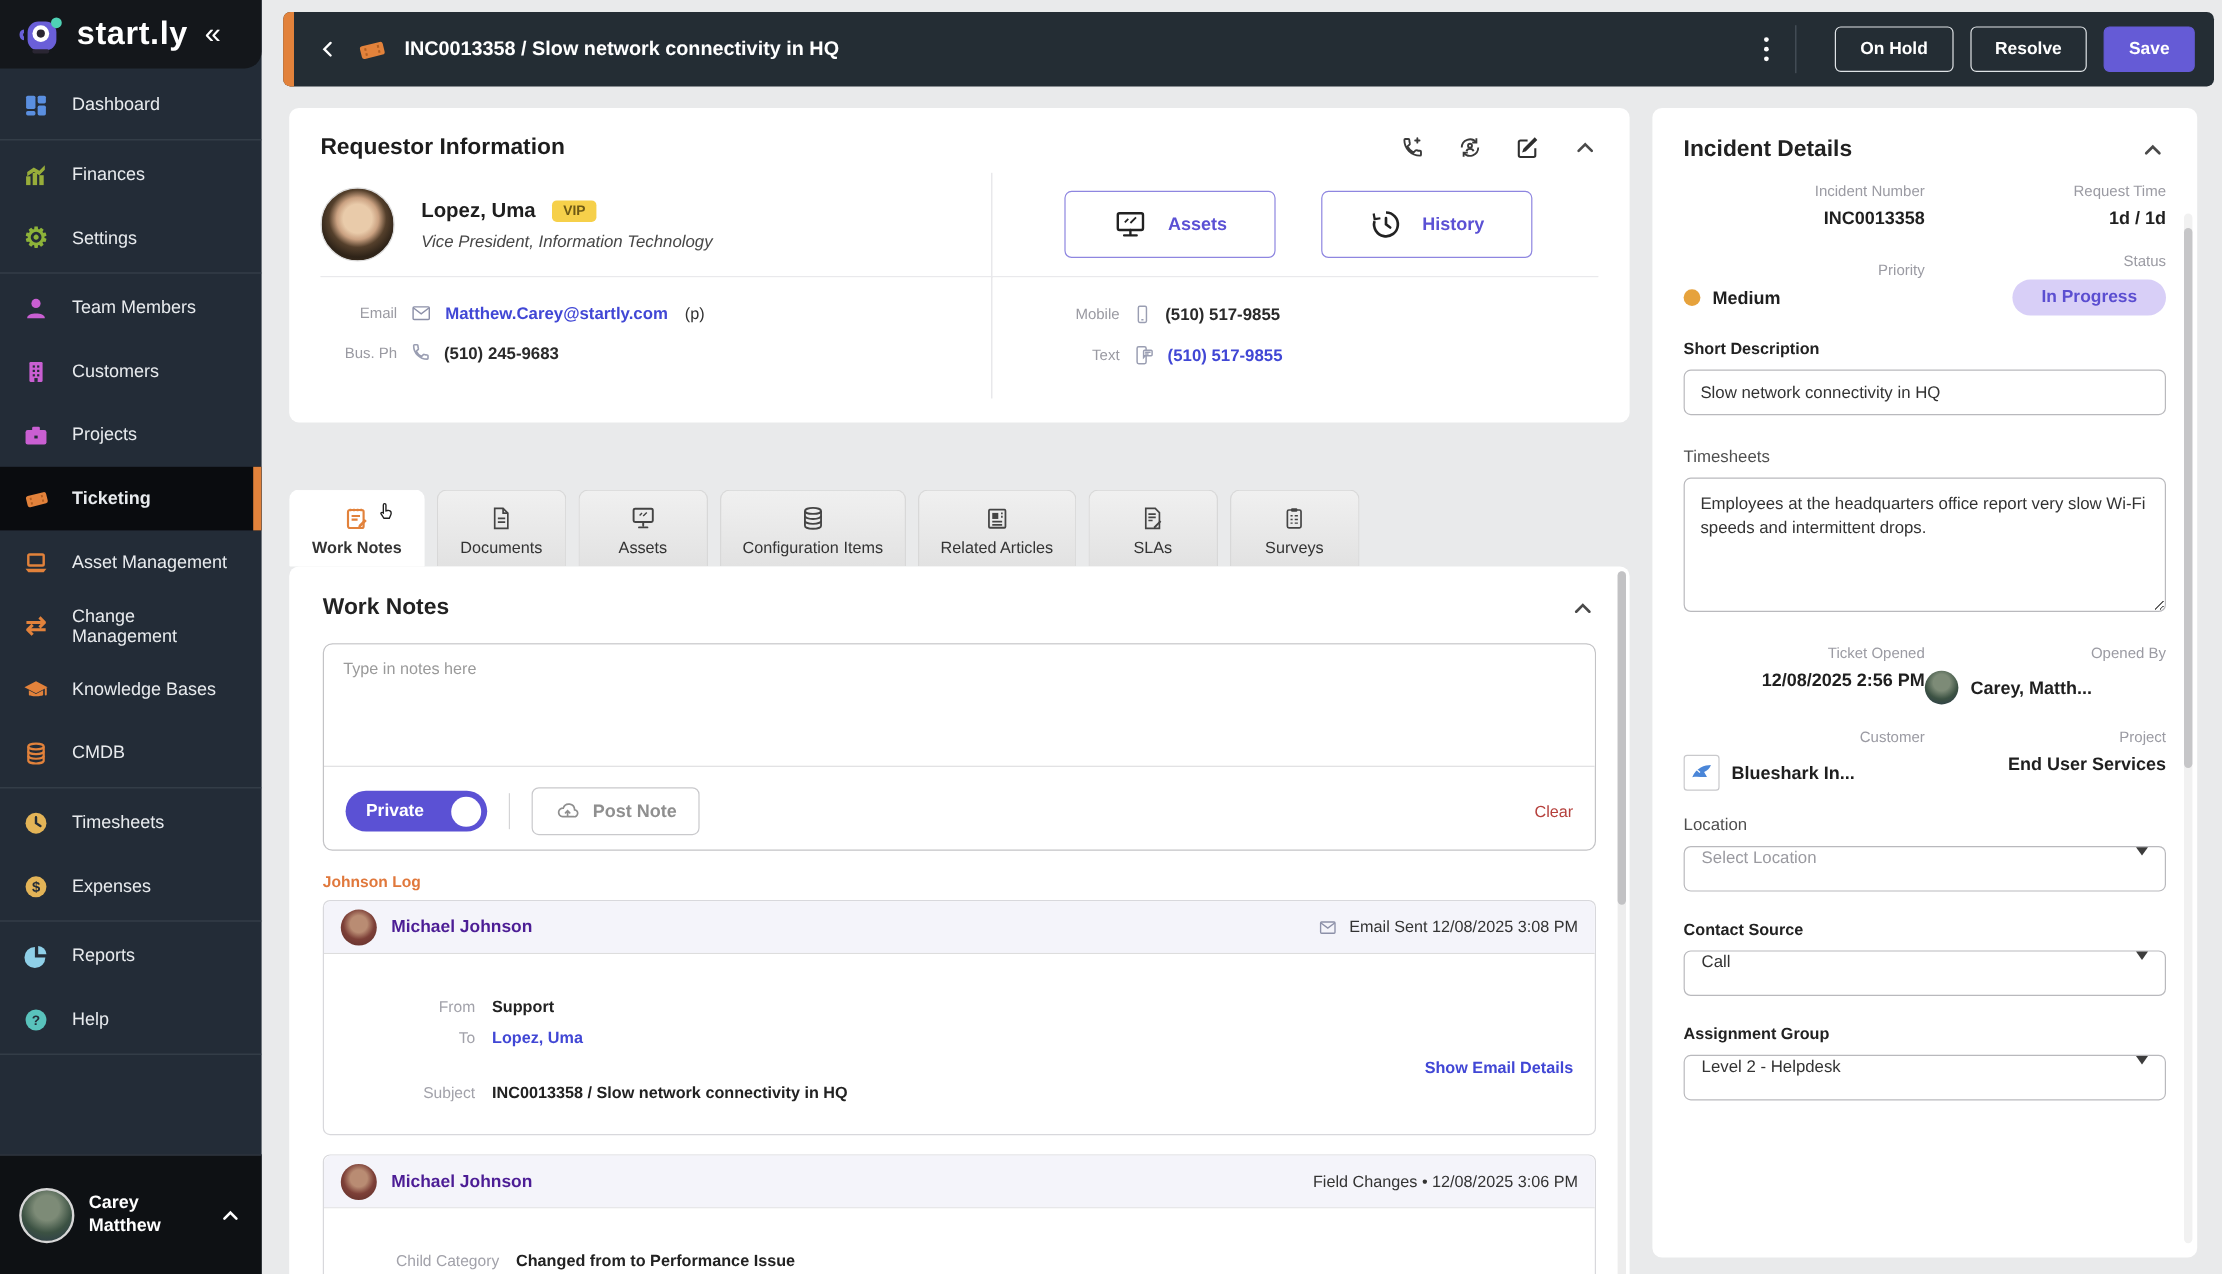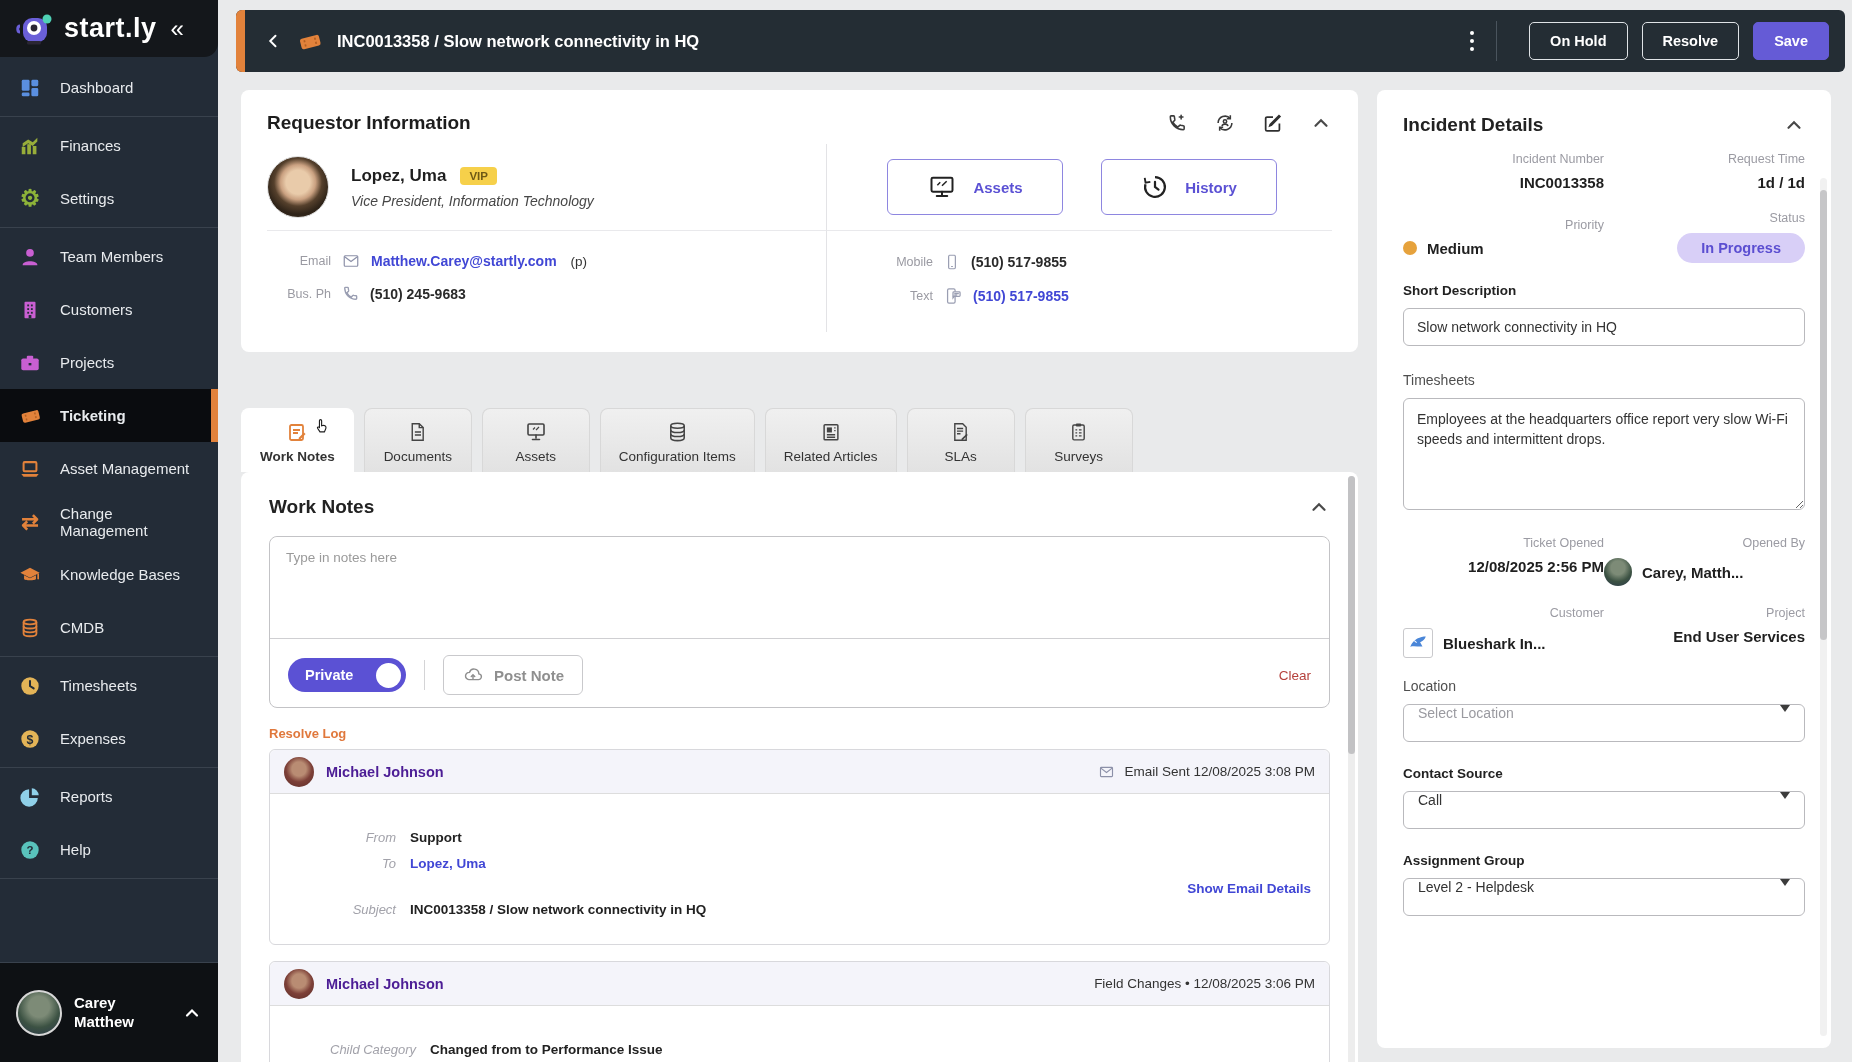--- a/index.html
+++ b/index.html
@@ -89,21 +89,21 @@
   .clear-link { margin-left:auto; color:#b5403c; font-size:13.5px; cursor:pointer; }
   .alog-label { color:#e0783c; font-size:13px; font-weight:bold; margin:18px 0 8px; }
   .entry { border:1px solid #d8d8dc; border-radius:6px; margin-bottom:16px; }
   .entry-head { background:#f4f4fa; border-bottom:1px solid #ddd; border-radius:6px 6px 0 0; display:flex; align-items:center; gap:12px; padding:6px 14px; height:44px; }
   .entry-avatar { width:30px; height:30px; border-radius:50%; background:radial-gradient(circle at 50% 40%, #b98c73 0 30%, #7d4038 55%, #5a2c28 100%); }
   .entry-author { font-size:14.5px; font-weight:bold; color:#4c1d95; flex:1; }
   .entry-meta { font-size:13.5px; color:#333; display:flex; align-items:center; gap:8px; }
   .entry-body { padding:16px 18px; position:relative; }
   .e-row { display:flex; gap:14px; margin-bottom:11px; align-items:baseline; }
   .e-row:last-child { margin-bottom:0; }
-  .e-label { width:108px; flex:0 0 108px; text-align:right; color:#a2a2aa; font-size:13px;font-style:italic; }
+  .e-label { width:108px; flex:0 0 108px; text-align:right; color:#a2a2aa; font-size:13px; }
   .e-label.wide { width:128px; flex-basis:128px; }
   .e-val { font-size:13.5px; color:#222; }
   .e-val.bold { font-weight:bold;margin-top:20px; }
   .e-val.link { color:#4147d5; font-weight:bold; cursor:pointer; }
   .entry-action { position:absolute; right:18px; top:58%; color:#4147d5; font-size:13.5px; font-weight:bold; cursor:pointer; }
   .wn-scroll { position:absolute; right:3px; top:4px; bottom:4px; width:7px; background:#ededed; border-radius:4px; }
   .wn-scroll .thumb { position:absolute; top:0; width:7px; height:278px; background:#c2c2c4; border-radius:4px; }
 
   
   .panel { position:absolute; left:1377px; top:90px; width:454px; height:958px; background:#fff; border-radius:8px; padding:24px 26px; overflow:hidden; }
@@ -562,21 +562,21 @@
                 <path d="M7 17.5a4.3 4.3 0 1 1 .7-8.6A5.8 5.8 0 0 1 19 10.6a3.4 3.4 0 0 1-.8 6.9H7z"></path>
                 <path d="M12 16.5v-4.6M9.9 13.7 12 11.6l2.1 2.1" stroke-linecap="round"></path>
               </svg>
           </span>
           <span>Post Note</span>
         </button>
         <span class="clear-link">Clear</span>
       </div>
     </div>
 
-    <div class="alog-label">Resolve Log</div>
+    <div class="alog-label">Johnson Log</div>
 
     <div class="entry">
       <div class="entry-head">
         <div class="entry-avatar"></div>
         <span class="entry-author">Michael Johnson</span>
         <span class="entry-meta">
           <span>
             <svg width="19" height="16" viewBox="0 0 24 24" fill="none" stroke="#8c90a8" stroke-width="1.7">
                 <rect x="3" y="5" width="18" height="14" rx="1.2"></rect>
                 <path d="M3.5 6.2 12 12.7 20.5 6.2"></path>

